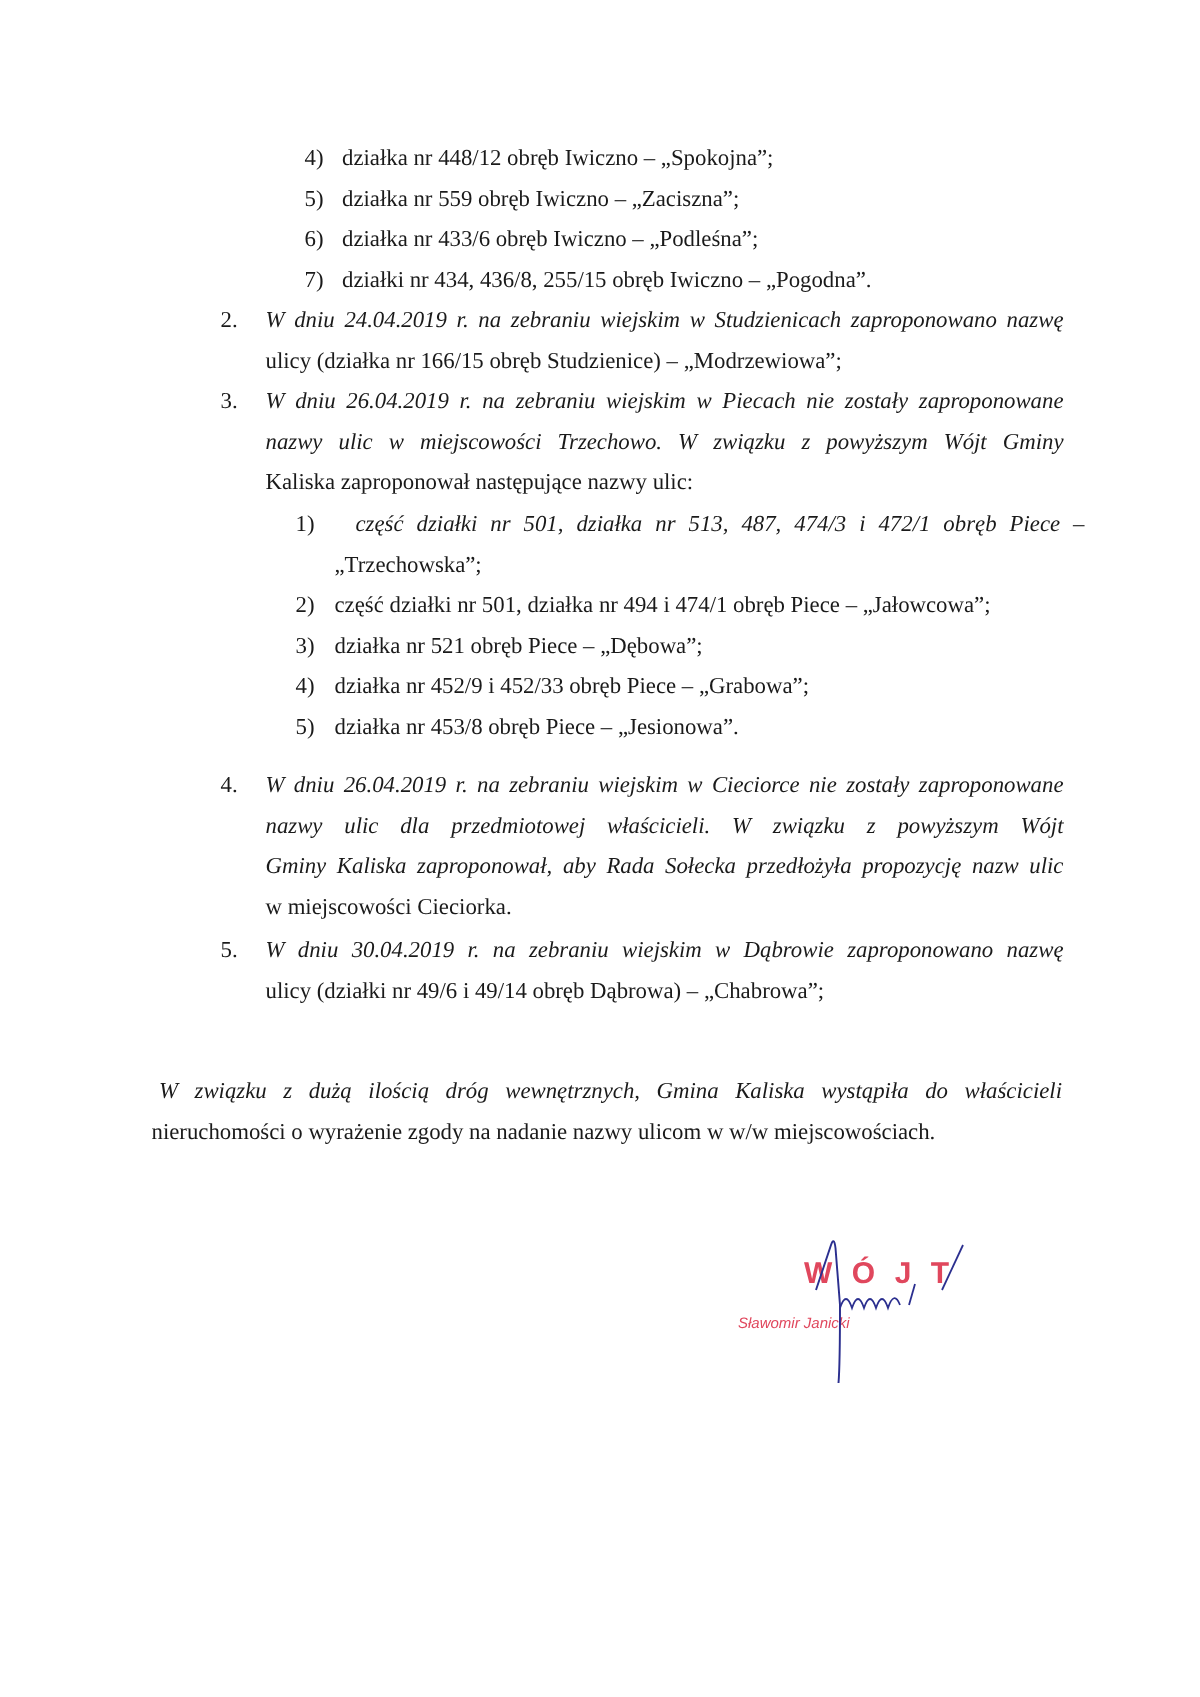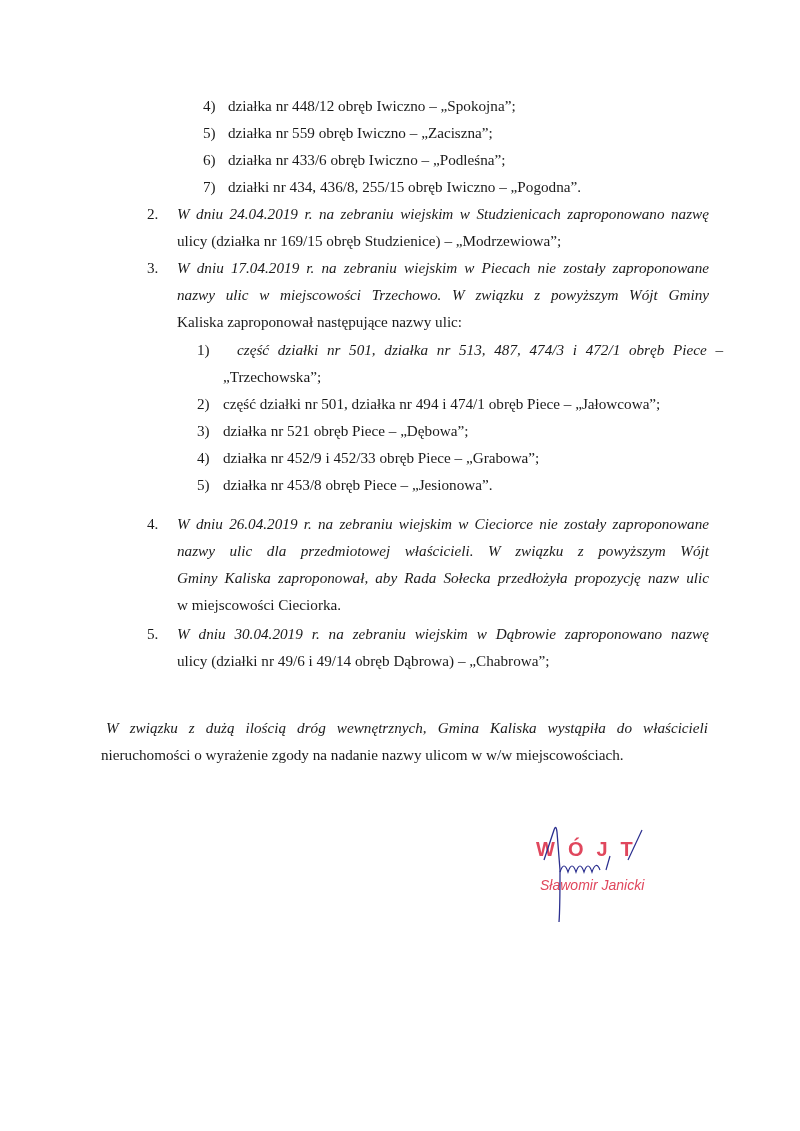--- a/index.html
+++ b/index.html
@@ -14,23 +14,23 @@
   .num { position: absolute; }
   .txt { position: absolute; }
   .justify { display: block; text-align: justify; text-align-last: justify; font-style: italic; }
 
   .stamp-title {
     position: absolute; left: 536px; top: 838px;
     font-family: "Liberation Sans", sans-serif; font-weight: bold;
     font-size: 20px; color: #e0475d; letter-spacing: 13px;
   }
   .stamp-name {
-    position: absolute; left: 540px; top: 877px;
+    position: absolute; left: 492px; top: 877px;
     font-family: "Liberation Sans", sans-serif; font-style: italic;
-    font-size: 14px; color: #e0475d;
+    font-size: 10px; color: #e0475d;
   }
   .signature { position: absolute; left: 540px; top: 820px; width: 110px; height: 105px; }
 </style>
 </head>
 <body>
 
 <div class="page">
 
   <div class="line" style="top:96px;left:0">
     <span class="num" style="left:203px">4)</span>
@@ -48,28 +48,28 @@
     <span class="num" style="left:203px">7)</span>
     <span class="txt" style="left:228px">działki nr 434, 436/8, 255/15 obręb Iwiczno – „Pogodna”.</span>
   </div>
 
   <div>
     <div class="line" style="top:204px;left:0">
       <span class="num" style="left:147px">2.</span>
       <span class="txt justify" style="left:177px;width:532px">W dniu 24.04.2019 r. na zebraniu wiejskim w Studzienicach zaproponowano nazwę</span>
     </div>
     <div class="line" style="top:231px;left:0">
-      <span class="txt" style="left:177px">ulicy (działka nr 169/15 obręb Studzienice) – „Modrzewiowa”;</span>
+      <span class="txt" style="left:177px">ulicy (działka nr 166/15 obręb Studzienice) – „Modrzewiowa”;</span>
     </div>
   </div>
 
   <div>
     <div class="line" style="top:258px;left:0">
       <span class="num" style="left:147px">3.</span>
-      <span class="txt justify" style="left:177px;width:532px">W dniu 17.04.2019 r. na zebraniu wiejskim w Piecach nie zostały zaproponowane</span>
+      <span class="txt justify" style="left:177px;width:532px">W dniu 26.04.2019 r. na zebraniu wiejskim w Piecach nie zostały zaproponowane</span>
     </div>
     <div class="line" style="top:285px;left:0">
       <span class="txt justify" style="left:177px;width:532px">nazwy ulic w miejscowości Trzechowo. W związku z powyższym Wójt Gminy</span>
     </div>
     <div class="line" style="top:312px;left:0">
       <span class="txt" style="left:177px">Kaliska zaproponował następujące nazwy ulic:</span>
     </div>
 
     <div class="line" style="top:340px;left:0">
       <span class="num" style="left:197px">1)</span>

